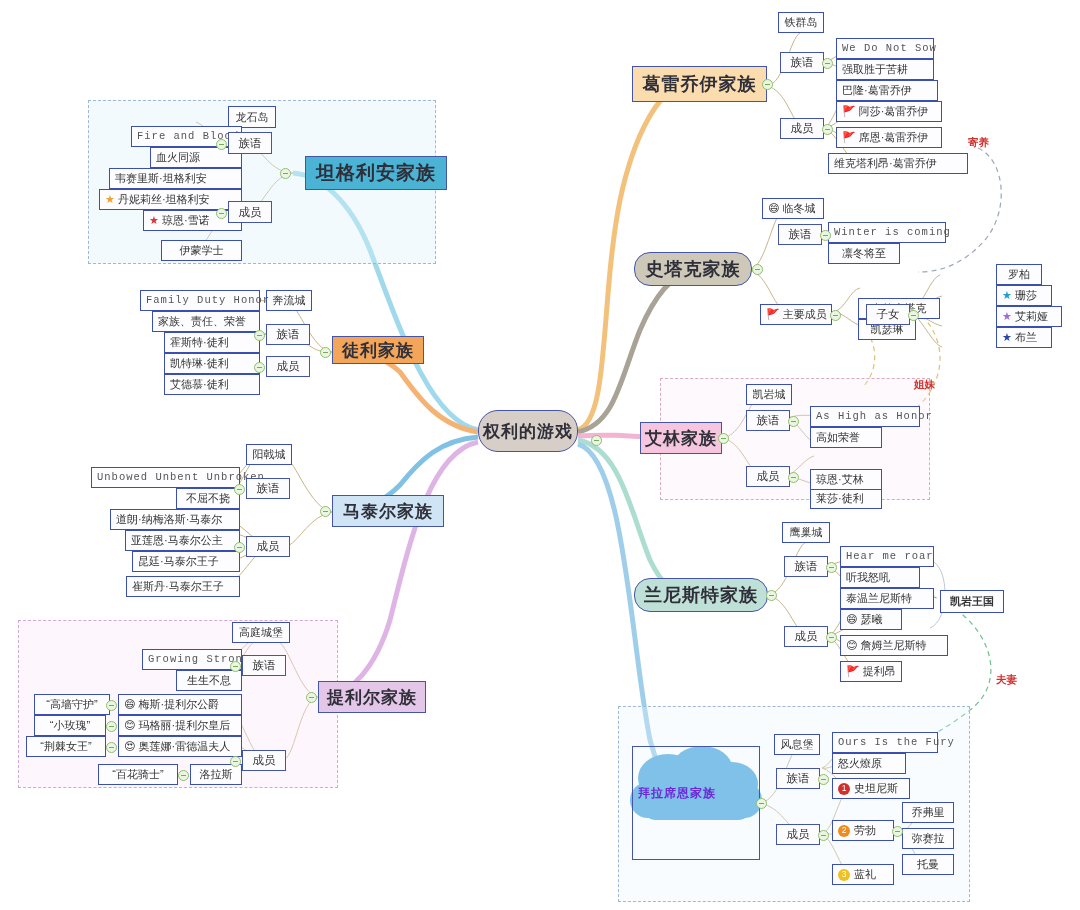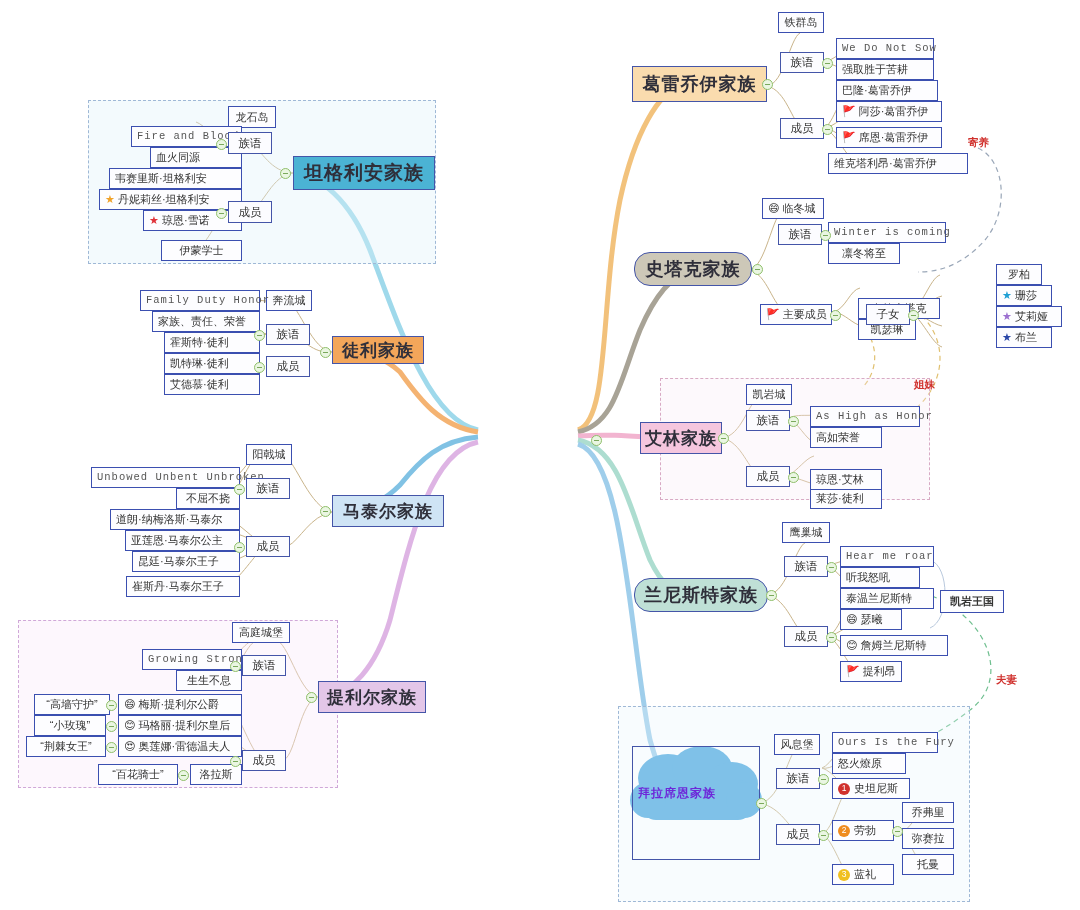--- a/index.html
+++ b/index.html
@@ -157,23 +157,26 @@
       <path d="M866,330 C880,350 876,374 862,388" stroke="#e0c070"></path>
       <path d="M932,596 C990,620 1010,680 970,710 C930,742 880,760 845,766" stroke="#6fbf8f"></path>
     </g>
   </svg>
 
   <div class="group" style="left:88px;top:100px;width:348px;height:164px;background:rgba(222,240,250,0.35);"></div>
   <div class="group" style="left:18px;top:620px;width:320px;height:168px;background:rgba(248,232,248,0.35);border-color:#d0a8d8;"></div>
   <div class="group" style="left:660px;top:378px;width:270px;height:122px;background:rgba(250,236,244,0.3);border-color:#d8aac4;"></div>
   <div class="group" style="left:618px;top:706px;width:352px;height:196px;background:rgba(232,244,252,0.3);"></div>
 
+  <div class="fam rounded" style="left:478px;top:410px;width:100px;height:42px;background:#d6cec7;border-radius:20px;font-size:17px;">
+    <span>权利的游戏</span>
+  </div>
   <div class="handle" style="left:591px;top:435px;"></div>
 
-  <div class="fam" style="left:293px;top:156px;width:142px;height:34px;background:#4bb3d4;">
+  <div class="fam" style="left:305px;top:156px;width:142px;height:34px;background:#4bb3d4;">
     <span>坦格利安家族</span>
   </div>
   <div class="handle" style="left:280px;top:168px;"></div>
 
   <div class="node" style="left:228px;top:106px;width:48px;height:22px;justify-content:center;">
     <span>龙石岛</span>
   </div>
   <div class="mid" style="left:228px;top:132px;width:44px;height:22px;">
     <span>族语</span>
   </div>

